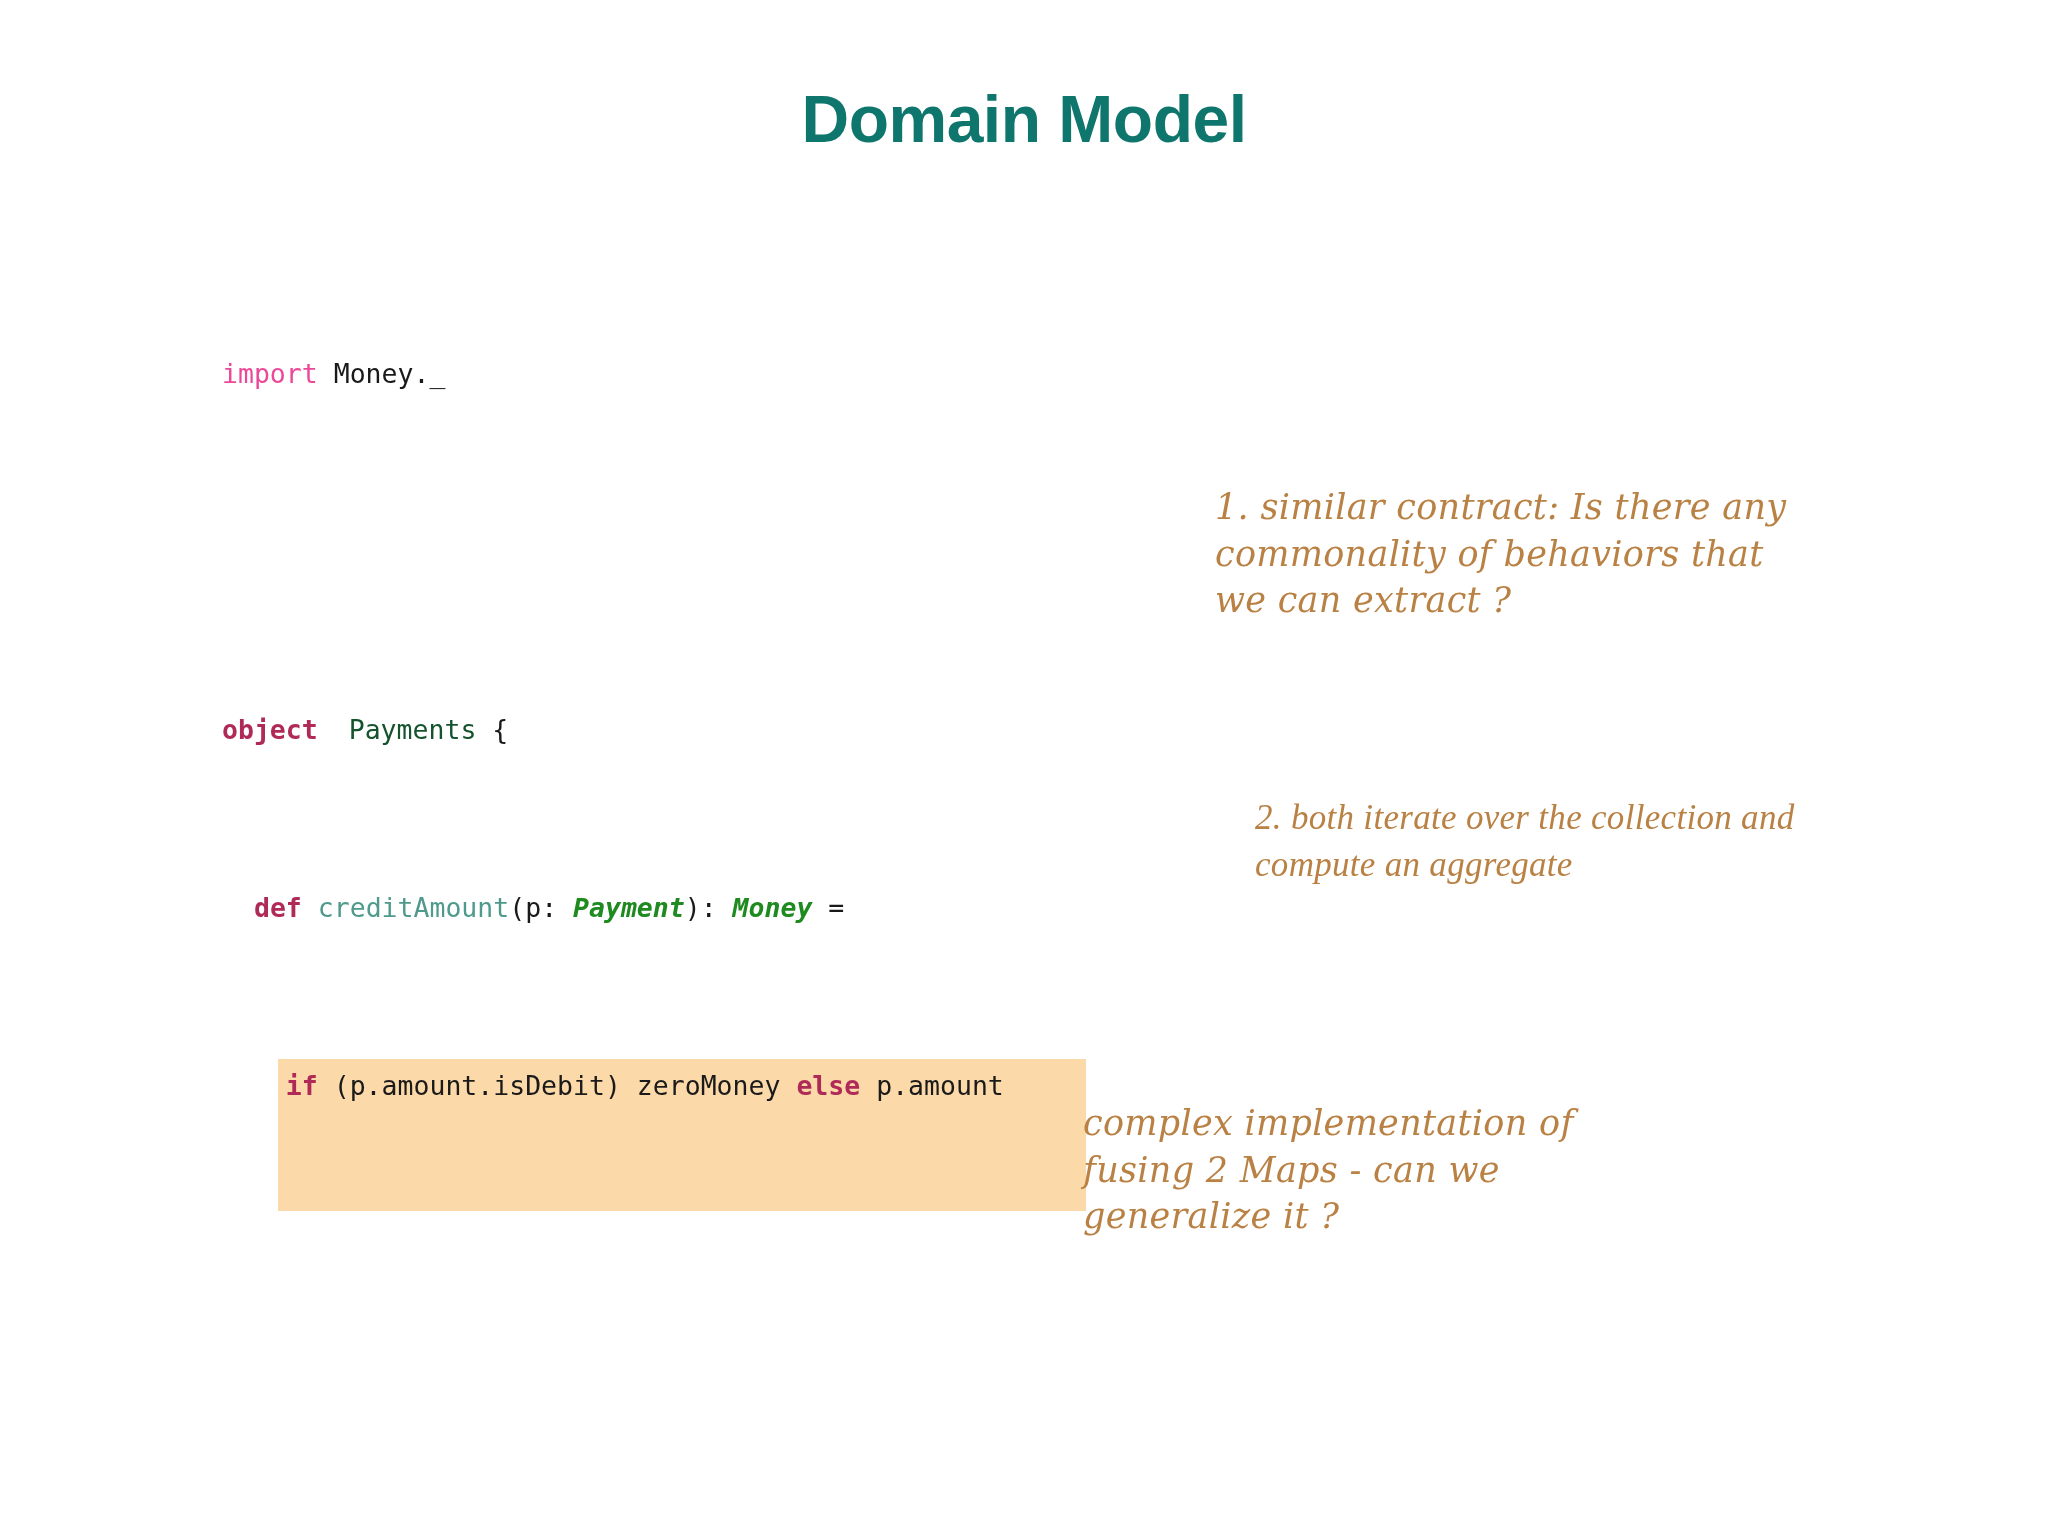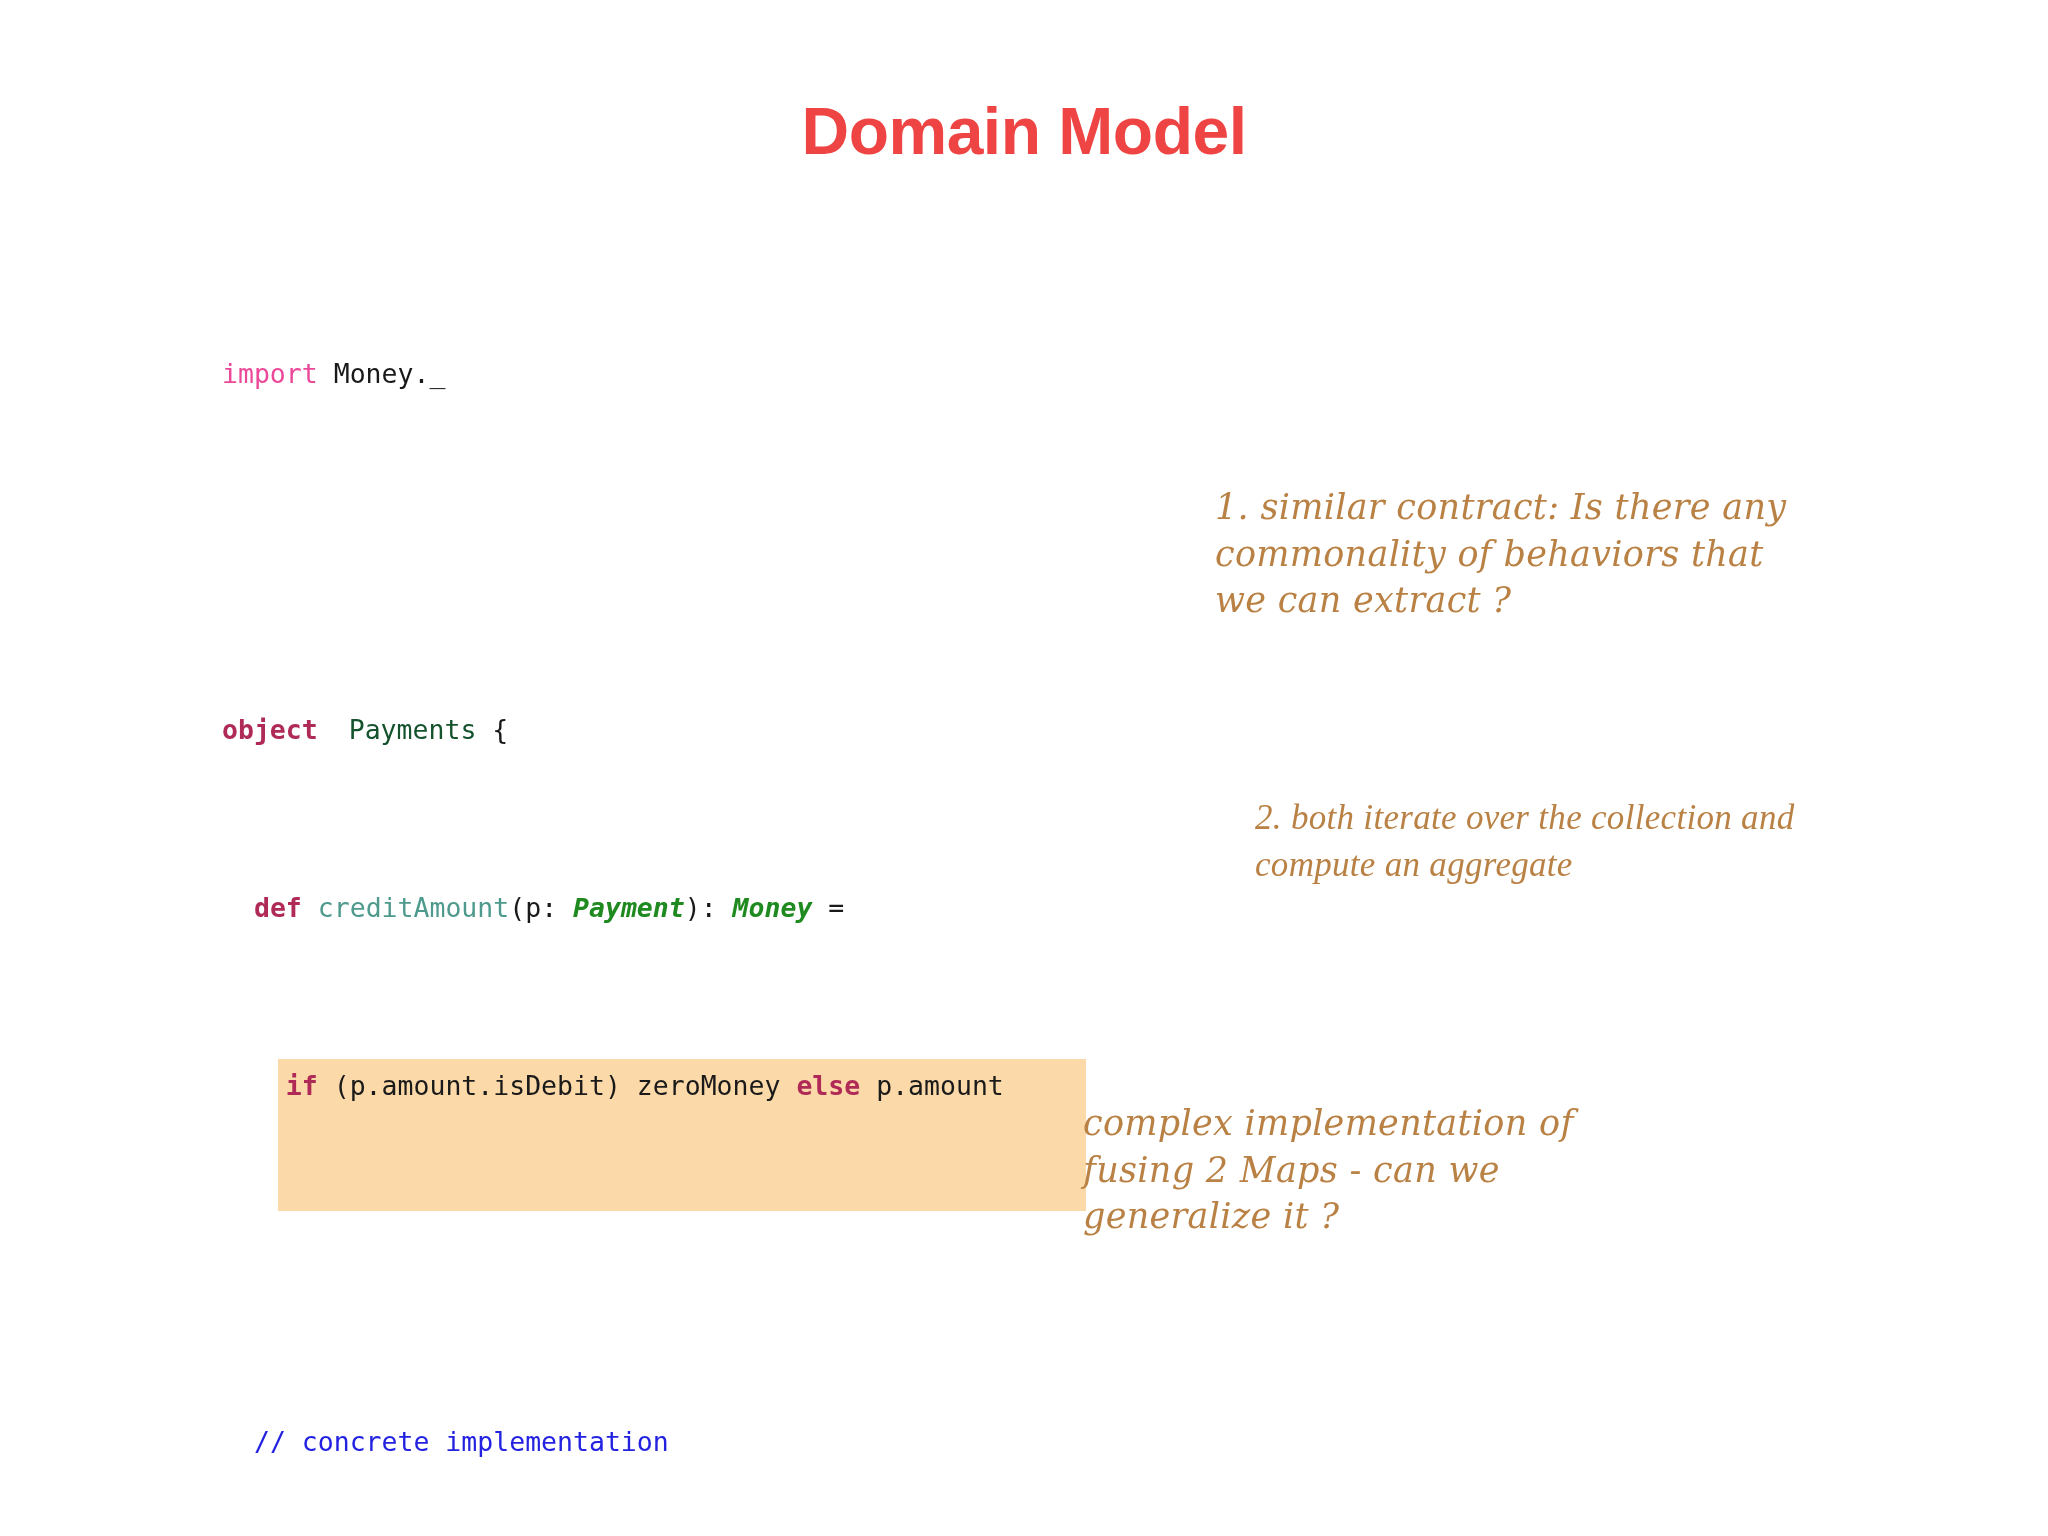--- a/index.html
+++ b/index.html
@@ -13,29 +13,29 @@
     height: 1536px;
     overflow: hidden;
     position: relative;
     font-family: "Liberation Sans", sans-serif;
     -webkit-font-smoothing: antialiased;
   }
 
   
   .slide-title {
     position: absolute;
-    top: 98px;
+    top: 86px;
     left: 0;
     width: 2048px;
     text-align: center;
     font-family: "Liberation Sans", sans-serif;
     font-weight: bold;
     font-size: 66px;
     letter-spacing: -0.5px;
-    color: #ef4444;
+    color: #0f766e;
     line-height: 1.0;
   }
 
   
   .code-block {
     position: absolute;
     left: 222px;
     top: 218px;
     font-family: "DejaVu Sans Mono", monospace;
     font-size: 26.5px;
@@ -102,21 +102,21 @@
   <div class="code-line blank">&nbsp;</div>
 
   <div class="code-line"><span class="kw">object</span><span class="plain"> </span><span class="objname">Payments</span><span class="plain"> </span><span class="plain">{</span></div>
 
   <div class="code-line"><span class="plain">  </span><span class="kw">def</span><span class="plain"> </span><span class="fn">creditAmount</span><span class="plain">(p: </span><span class="typename">Payment</span><span class="plain">): </span><span class="typename">Money</span><span class="plain"> =</span></div>
 
   <div class="code-line"><span class="plain">    </span><span class="kw">if</span><span class="plain"> (p.amount.isDebit) zeroMoney </span><span class="kw">else</span><span class="plain"> p.amount</span></div>
 
   <div class="code-line blank">&nbsp;</div>
 
-  <div class="code-line"><span class="plain">  </span><span class="cmt">// concrete implementation</span></div>
+  <div class="code-line"><span class="plain">  </span></div>
 
   
 
   
 
   
 
   
 
   

